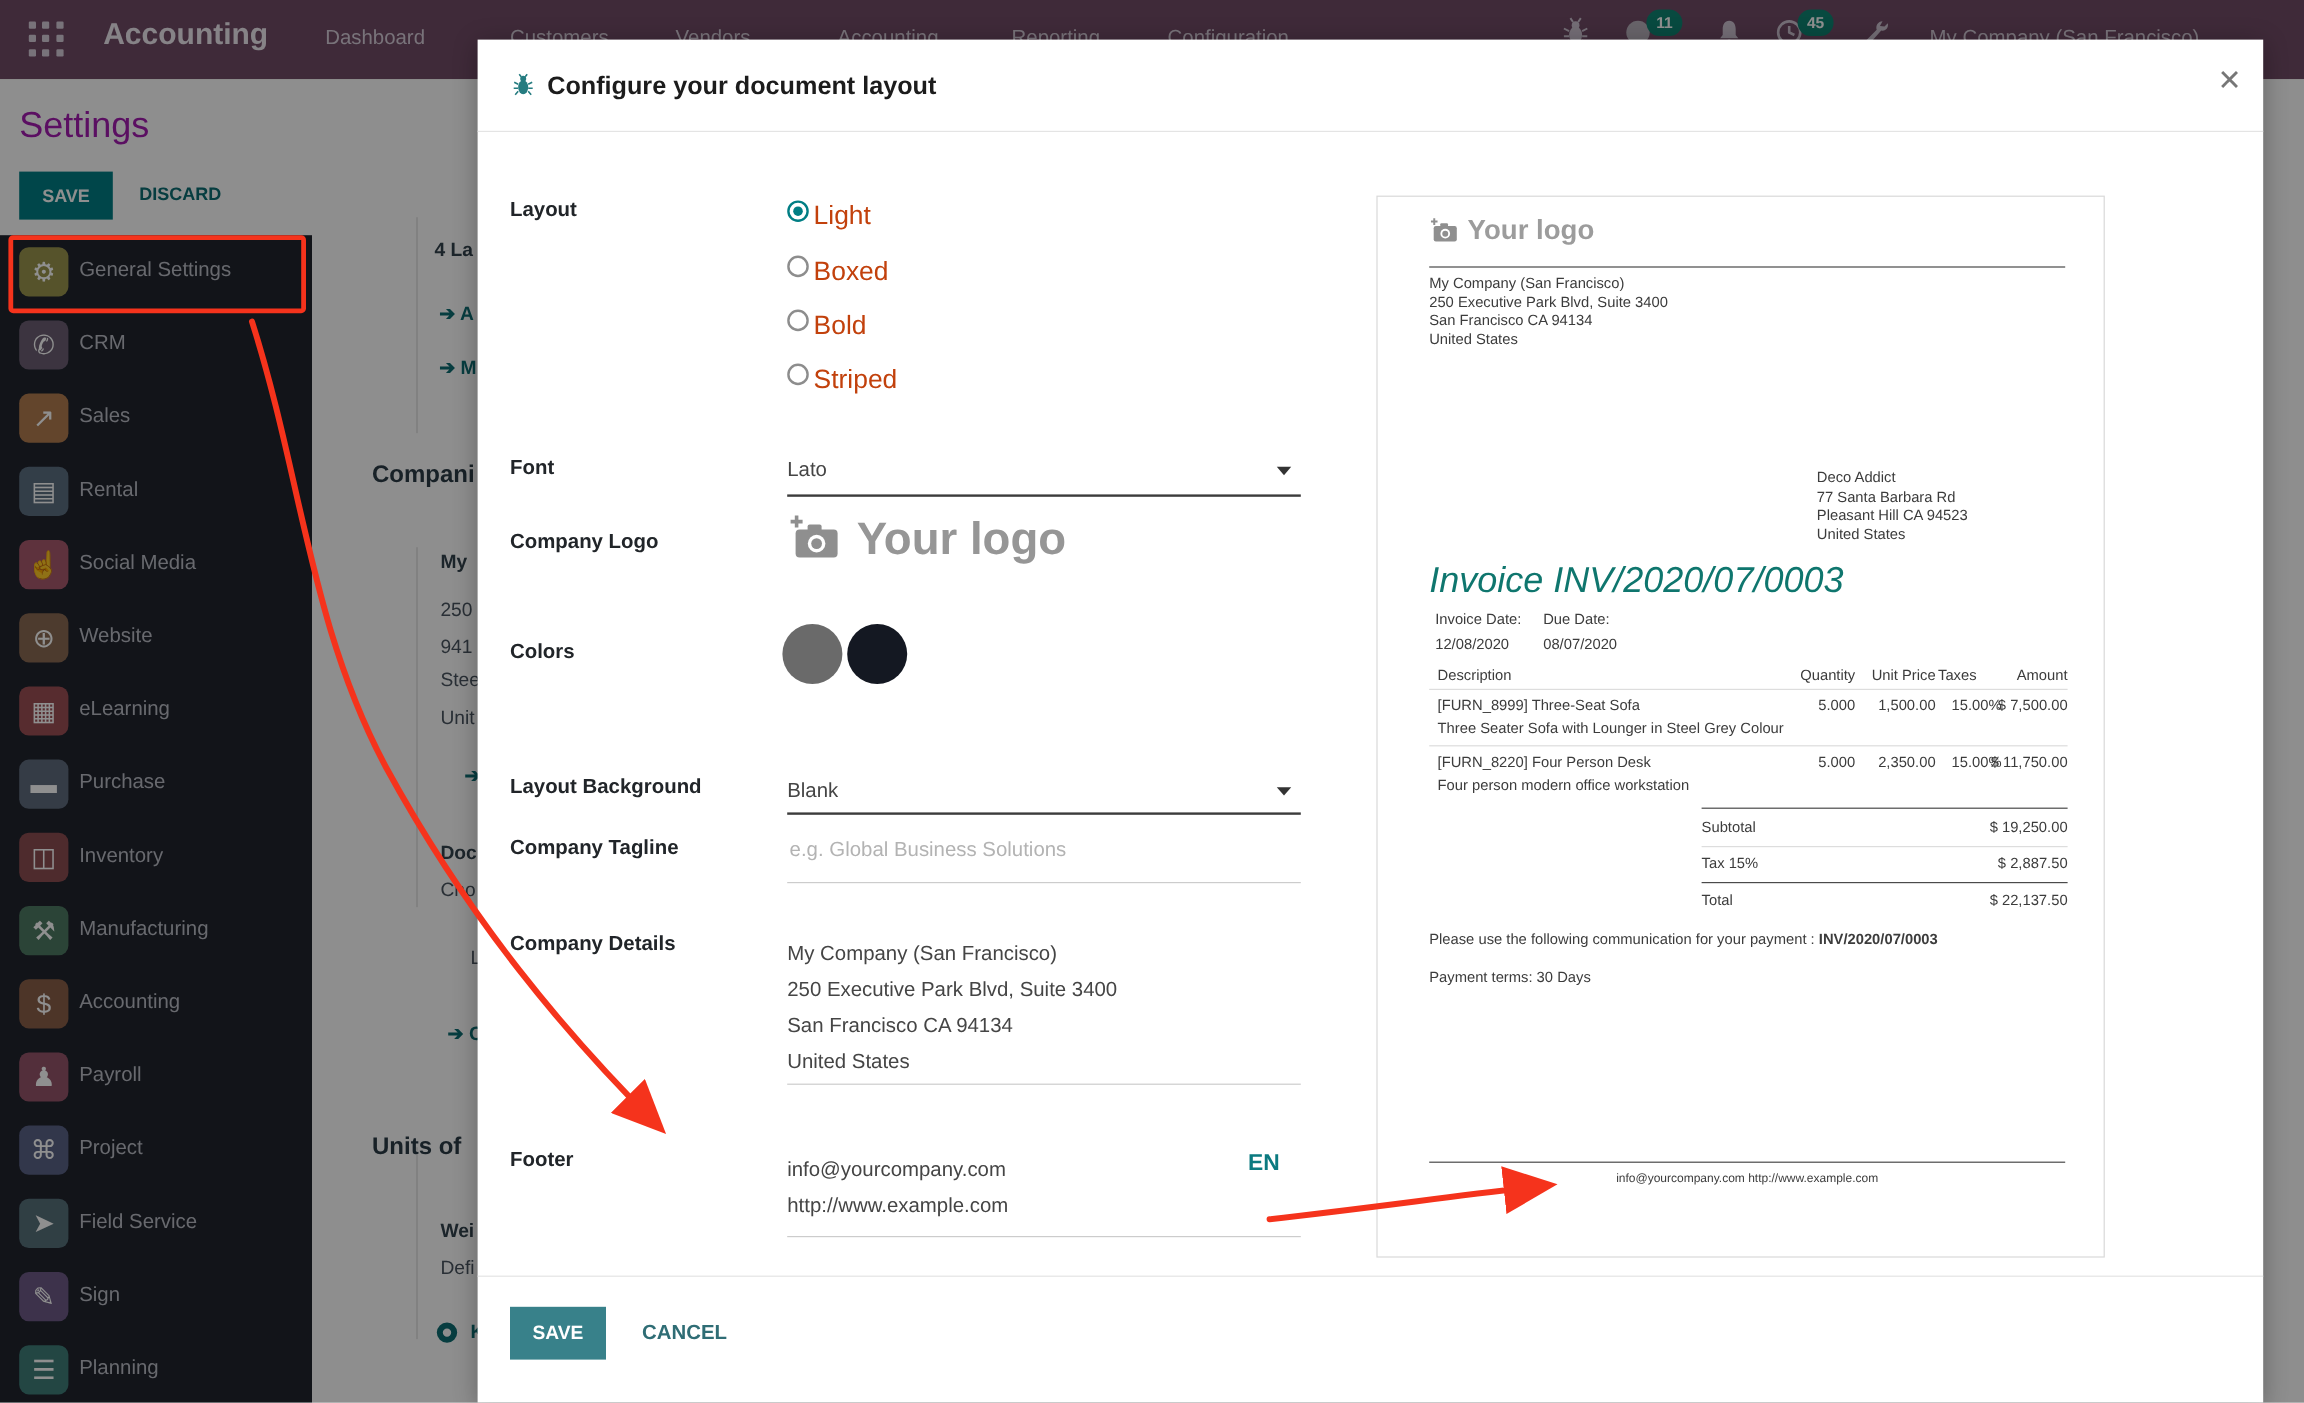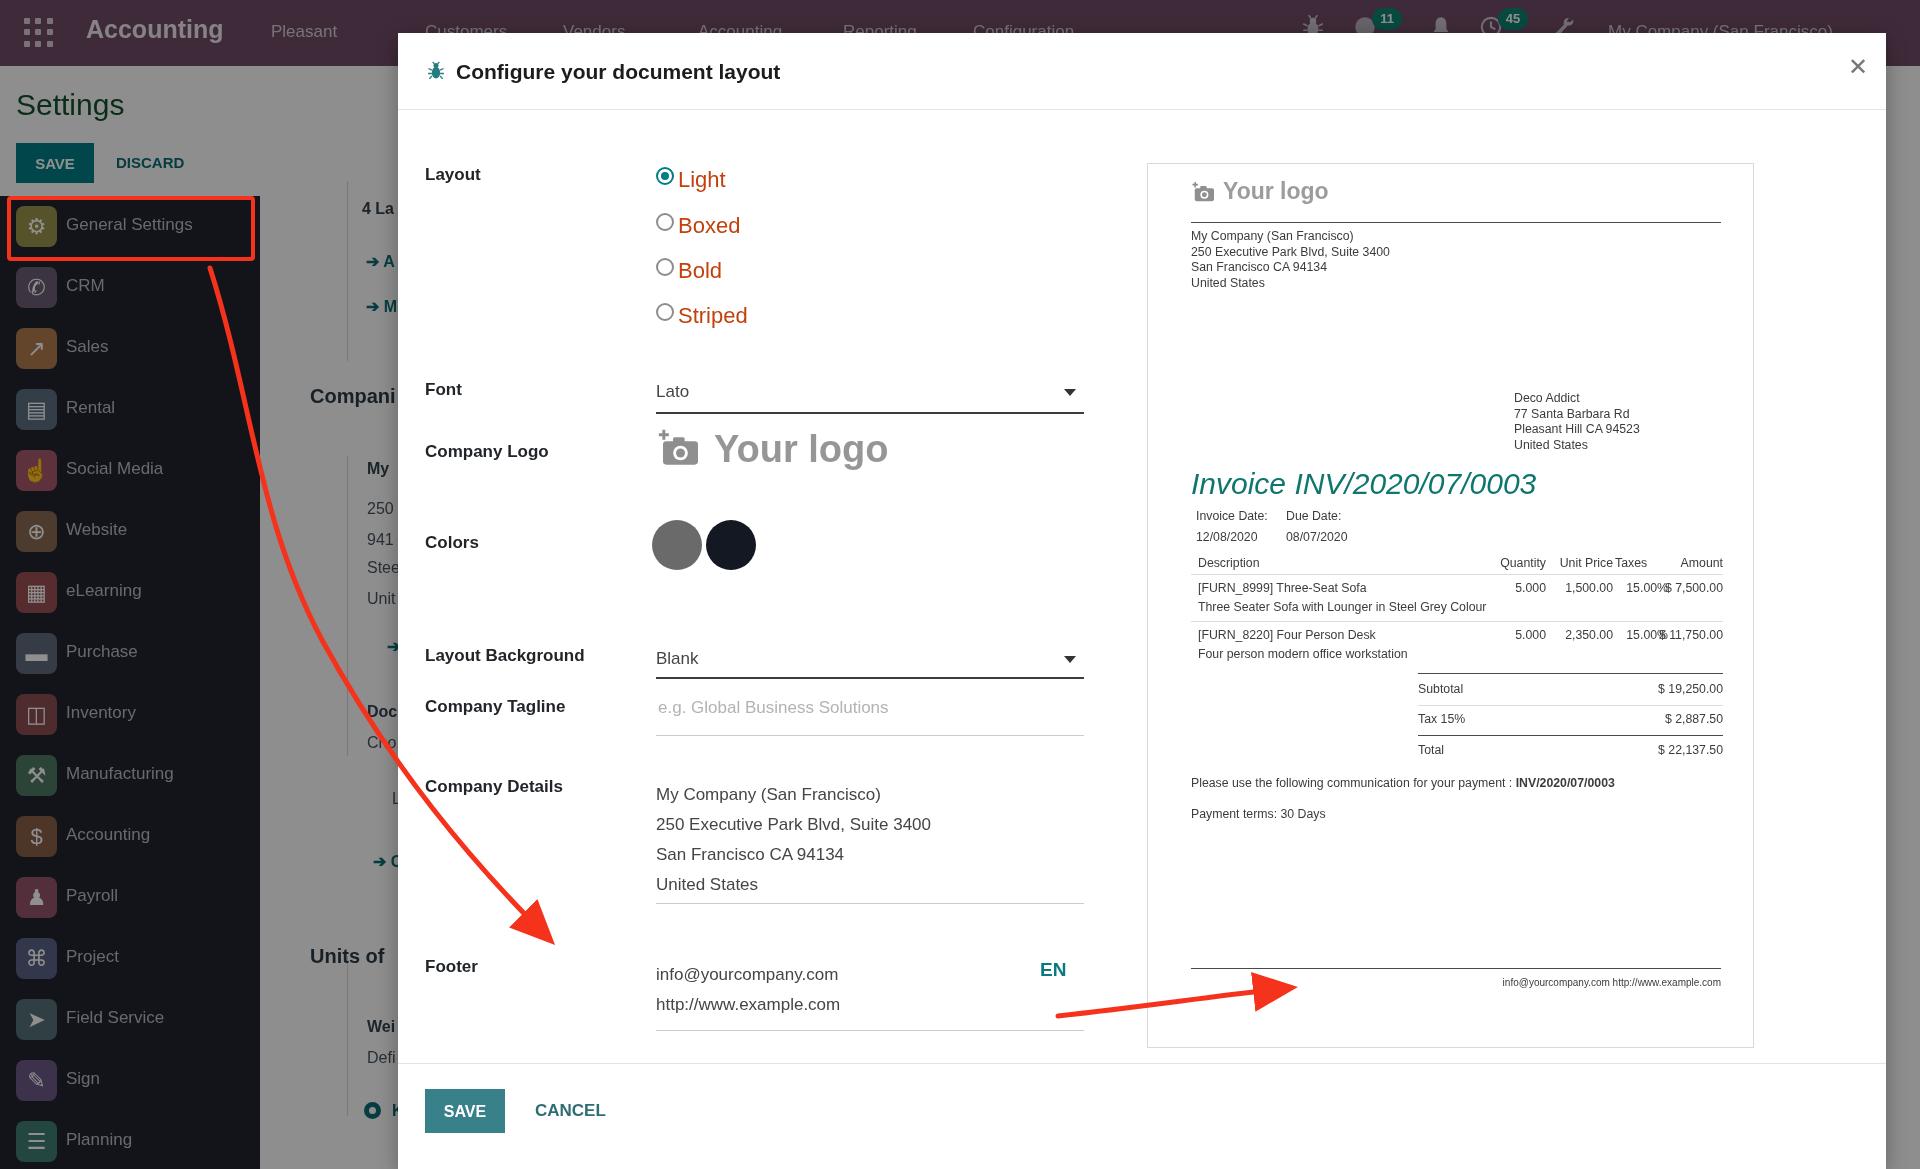--- a/index.html
+++ b/index.html
@@ -11,21 +11,21 @@
   #topbar .brand{position:absolute;left:86px;top:15px;font-size:25px;font-weight:bold;color:#efe9f0;}
   #topbar .menuitem{position:absolute;top:22px;font-size:17px;color:#d7cdd9;}
   .grid-icon{position:absolute;left:24px;top:18px;width:30px;height:30px;display:grid;grid-template-columns:repeat(3,1fr);gap:4px;}
   .grid-icon span{width:6px;height:6px;background:#d7cdd9;border-radius:1px;}
   .tb-ico{position:absolute;top:14px;width:26px;height:26px;color:#cfc5d2;}
   .tb-badge{position:absolute;top:8px;min-width:30px;height:22px;background:#0f8573;color:#fff;font-size:13px;font-weight:bold;border-radius:11px;text-align:center;line-height:22px;padding:0 6px;}
   #tb-company{position:absolute;top:22px;left:1608px;font-size:17px;color:#d7cdd9;}
 
   
   #page{position:absolute;left:0;top:66px;width:1920px;height:1103px;background:#fdfdfd;}
-  #page-title{position:absolute;left:16px;top:22px;font-size:30px;color:#14532d;}
+  #page-title{position:absolute;left:16px;top:22px;font-size:30px;color:#a21caf;}
   #page-save{position:absolute;left:16px;top:77px;width:78px;height:40px;background:#017e84;color:#fff;font-weight:bold;font-size:15px;border:none;text-align:center;line-height:40px;}
   #page-discard{position:absolute;left:116px;top:88px;font-size:15px;font-weight:bold;color:#0c6d73;}
   #appbar{position:absolute;left:0;top:130px;width:260px;height:973px;background:#20242e;}
   .app-item{position:absolute;left:0;width:260px;height:61px;}
   .app-icon{position:absolute;left:16px;top:10px;width:41px;height:41px;border-radius:8px;color:#fff;font-size:22px;text-align:center;line-height:41px;}
   .app-label{position:absolute;left:66px;top:19px;font-size:17px;color:#b9bcc4;}
   .frag{position:absolute;color:#4a5560;font-size:16px;white-space:nowrap;}
   .frag.b{font-weight:bold;color:#33424d;}
   .frag.h{font-weight:bold;color:#2c3c47;font-size:20px;}
   .frag.t{color:#0d6d72;font-weight:bold;}
@@ -81,21 +81,21 @@
         <span></span>
         <span></span>
         <span></span>
         <span></span>
         <span></span>
         <span></span>
         <span></span>
         <span></span>
     </div>
     <div class="brand">Accounting</div>
-    <div class="menuitem" style="left:271px">Pleasant</div>
+    <div class="menuitem" style="left:271px">Dashboard</div>
     <div class="menuitem" style="left:425px">Customers</div>
     <div class="menuitem" style="left:563px">Vendors</div>
     <div class="menuitem" style="left:698px">Accounting</div>
     <div class="menuitem" style="left:843px">Reporting</div>
     <div class="menuitem" style="left:973px">Configuration</div>
 
     <svg class="tb-ico" style="left:1300px" viewBox="0 0 24 24">
       <ellipse cx="12" cy="14" rx="5" ry="6.5" fill="#cfc5d2"></ellipse>
         <circle cx="12" cy="6.5" r="3" fill="#cfc5d2"></circle>
       <path d="M7 11 L3 9 M7 15 L3 15 M7 18 L4 21 M17 11 L21 9 M17 15 L21 15 M17 18 L20 21 M10 4 L8 1 M14 4 L16 1" stroke="#cfc5d2" stroke-width="1.5" fill="none"></path>
@@ -348,21 +348,21 @@
       <div class="hr-dark" style="left:270px;top:571px;width:305px"></div>
       <div class="inv" style="left:270px;top:579px">Total</div>
       <div class="inv r" style="left:420px;top:579px;width:155px">$ 22,137.50</div>
 
       <div class="inv" style="left:43px;top:612px">
         <span>Please use the following communication for your payment : </span><span class="b" style="font-weight:bold">INV/2020/07/0003</span>
       </div>
       <div class="inv" style="left:43px;top:643px">Payment terms: 30 Days</div>
 
       <div class="hr-dark" style="left:43px;top:804px;width:530px"></div>
-      <div class="inv" style="left:43px;top:811px;width:530px;text-align:right;font-size:10px">info@yourcompany.com http://www.example.com</div>
+      <div class="inv" style="left:43px;top:811px;width:530px;text-align:center;font-size:10px">info@yourcompany.com http://www.example.com</div>
     </div>
   </div>
 
   <div id="redbox"></div>
   <svg id="annot" viewBox="0 0 1920 1169">
     <defs>
       <marker id="arrowhead" markerWidth="9" markerHeight="8" refX="7" refY="4" orient="auto">
         <polygon points="0 0, 9 4, 0 8" fill="#f5331c"></polygon>
       </marker>
     </defs>

